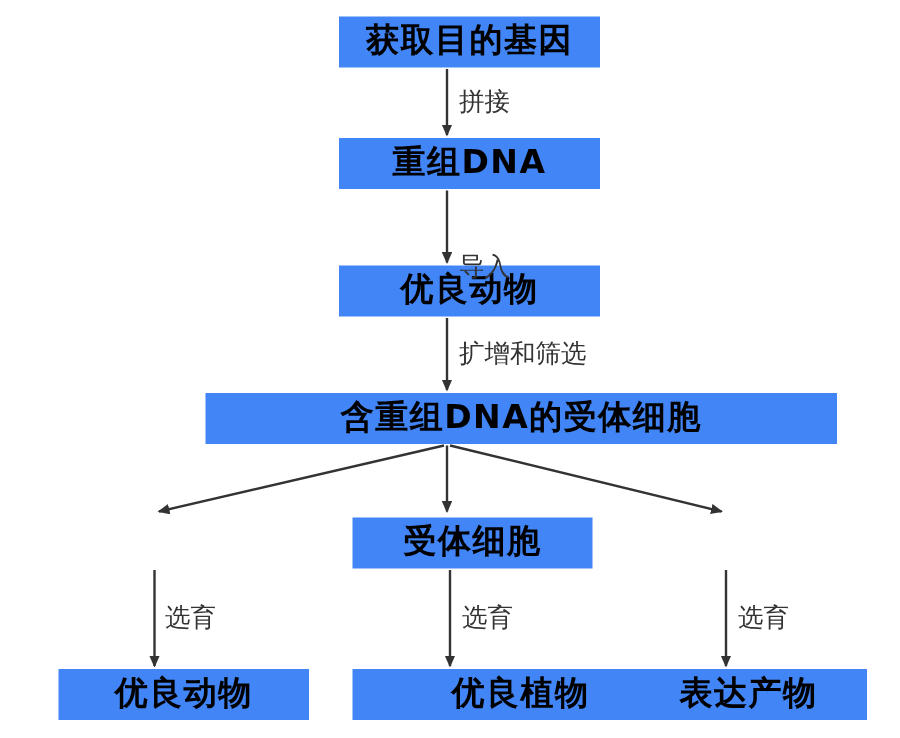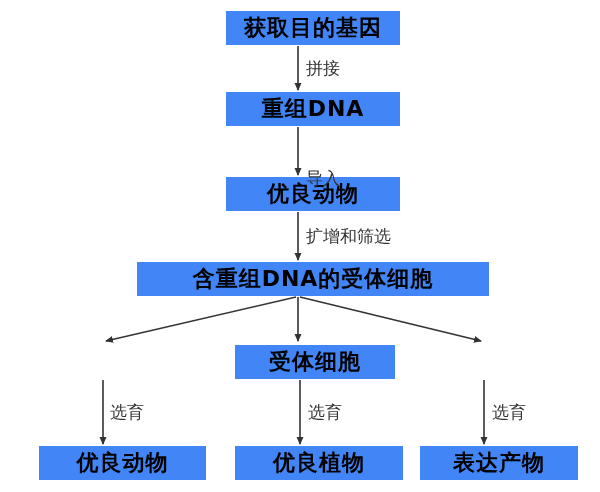--- a/index.html
+++ b/index.html
@@ -40,28 +40,28 @@
     color: #333333;
     font-size: 17px;
     line-height: 20px;
     white-space: nowrap;
     text-align: center;
   }
   
   .n-obtain   { left: 211px; top: 11px;  width: 174px; }
   .n-redna    { left: 211px; top: 92px;  width: 174px; }
   .n-receptor { left: 211px; top: 177px; width: 174px; }
-  .n-celldna  { left: 122px; top: 262px; width: 352px; }
+  .n-celldna  { left: 122px; top: 262px; width: 421px; }
   
   .n-animal   { left: 24px;  top: 345px; width: 158px; }
   .n-plant    { left: 220px; top: 345px; width: 160px; }
   .n-bacteria { left: 405px; top: 345px; width: 158px; }
   
   .n-goodanimal { left: 24px;  top: 446px; width: 167px; }
-  .n-goodplant  { left: 220px; top: 446px; width: 168px; }
+  .n-goodplant  { left: 220px; top: 446px; width: 148px; padding-left: 38px; }
   .n-product    { left: 405px; top: 446px; width: 158px; }
   
   .l-splice   { left: 306px; top: 58px; }
   .l-import   { left: 306px; top: 142px; margin-top: 26px; }
   .l-amplify  { left: 306px; top: 226px; }
   .l-breed-a  { left: 110px; top: 402px; }
   .l-breed-p  { left: 308px; top: 402px; }
   .l-breed-b  { left: 492px; top: 402px; }
 </style>
 </head>

